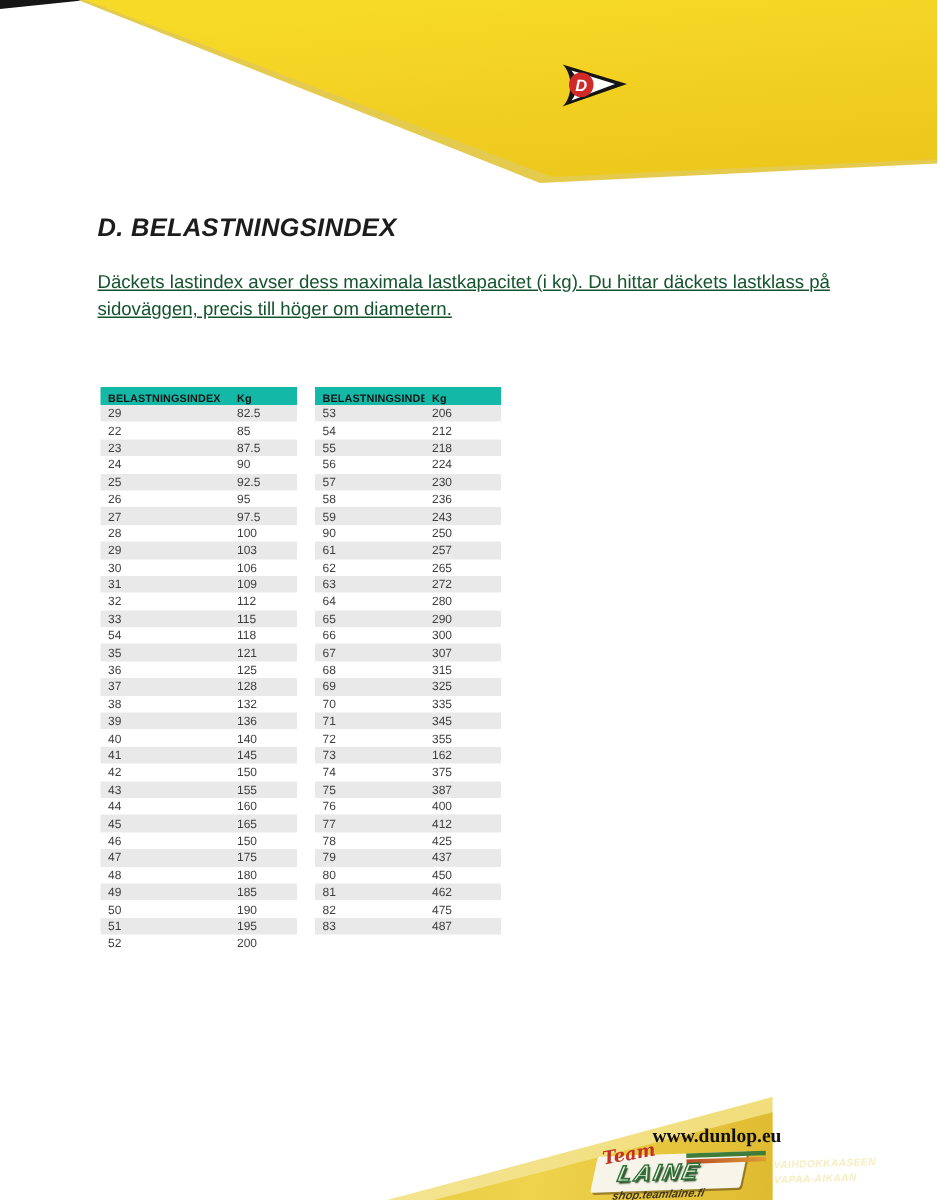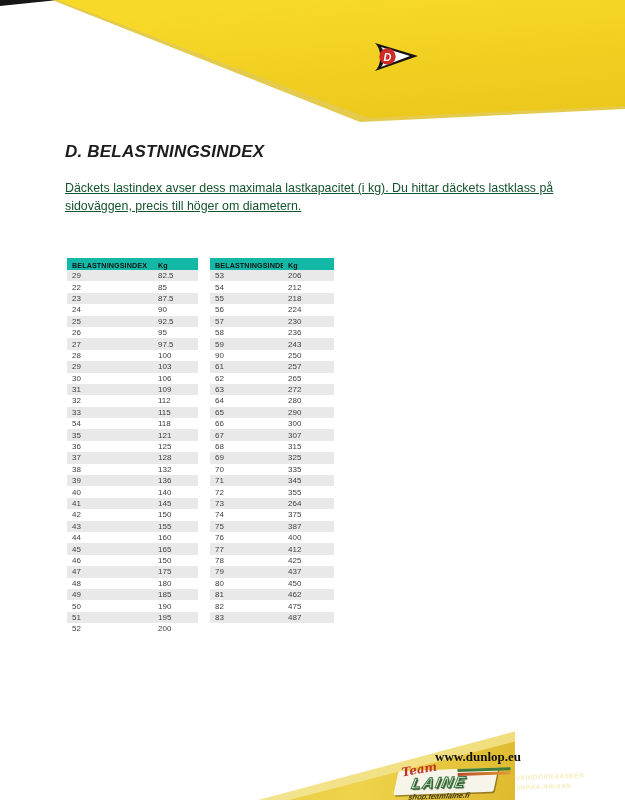--- a/index.html
+++ b/index.html
@@ -309,21 +309,21 @@
           <div class="trow">
             <span>71</span>
             <span>345</span>
           </div>
           <div class="trow">
             <span>72</span>
             <span>355</span>
           </div>
           <div class="trow">
             <span>73</span>
-            <span>264</span>
+            <span>162</span>
           </div>
           <div class="trow">
             <span>74</span>
             <span>375</span>
           </div>
           <div class="trow">
             <span>75</span>
             <span>387</span>
           </div>
           <div class="trow">

